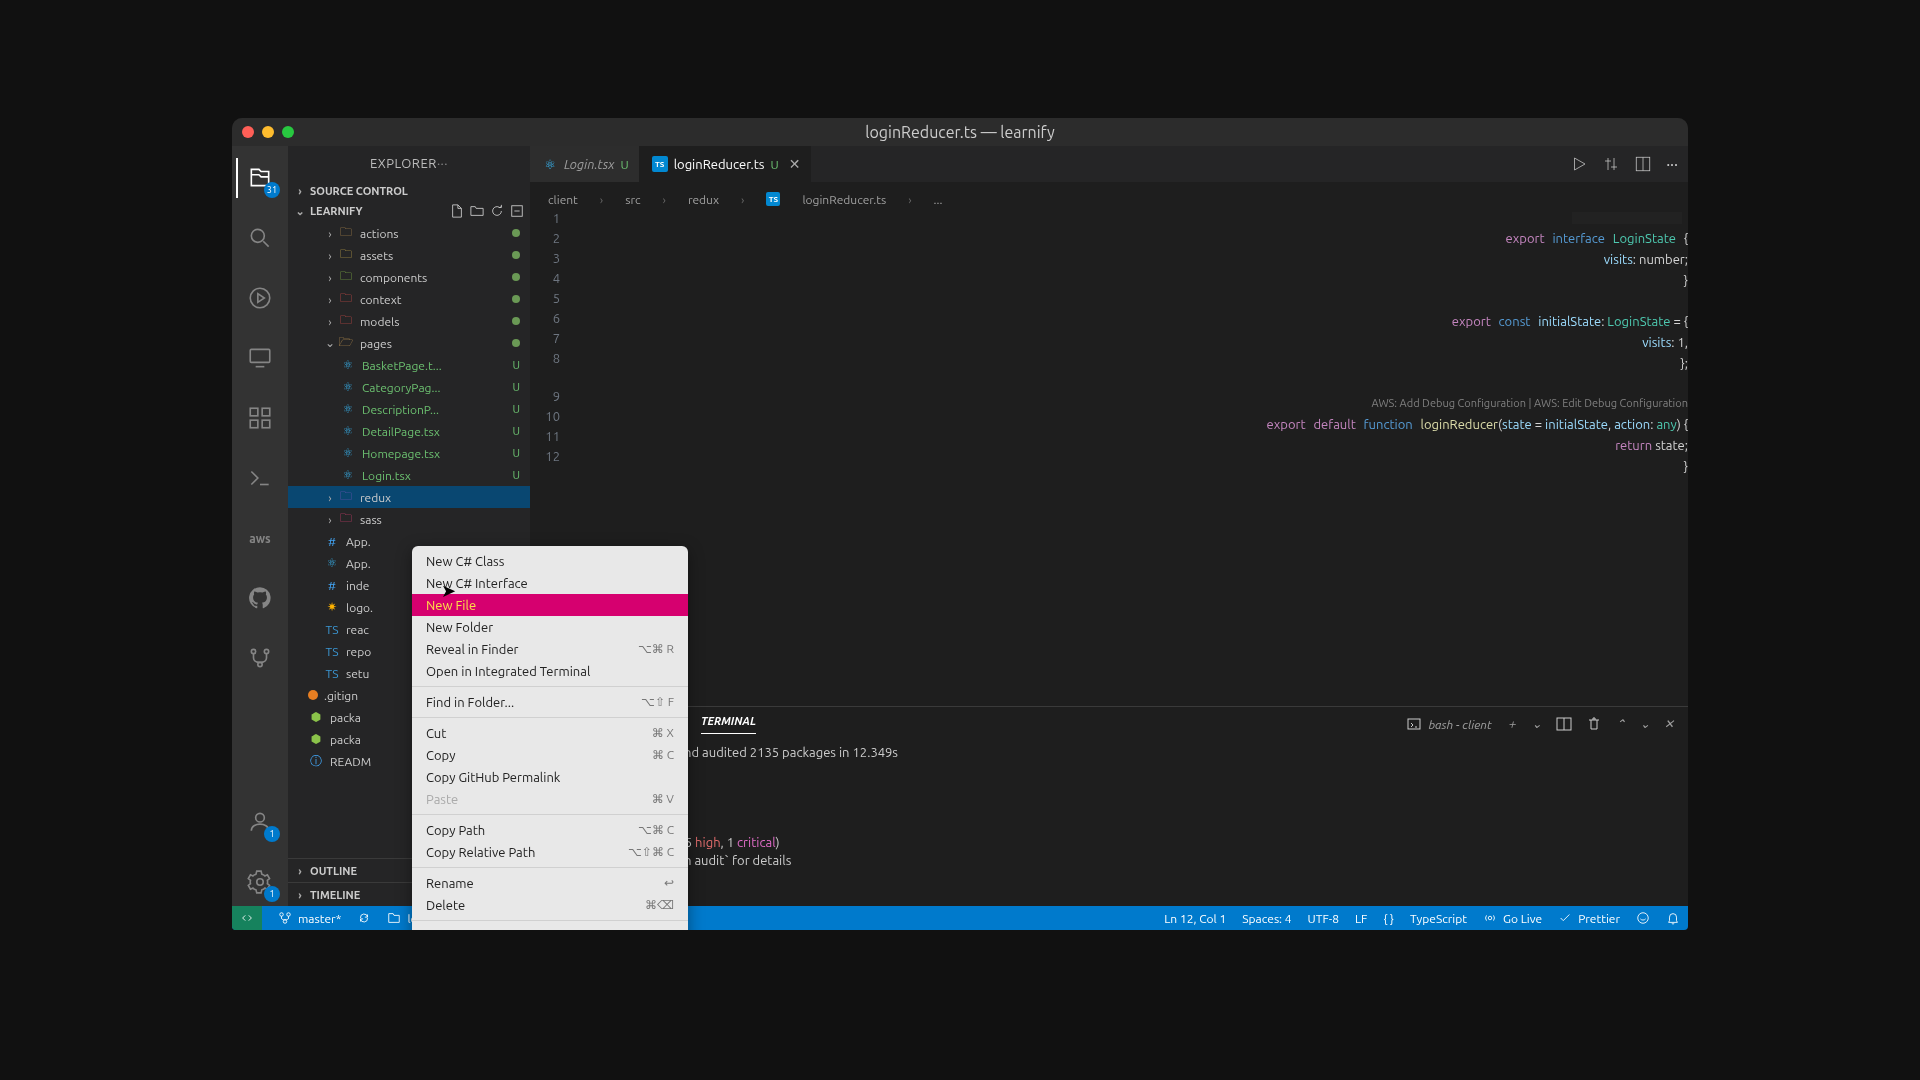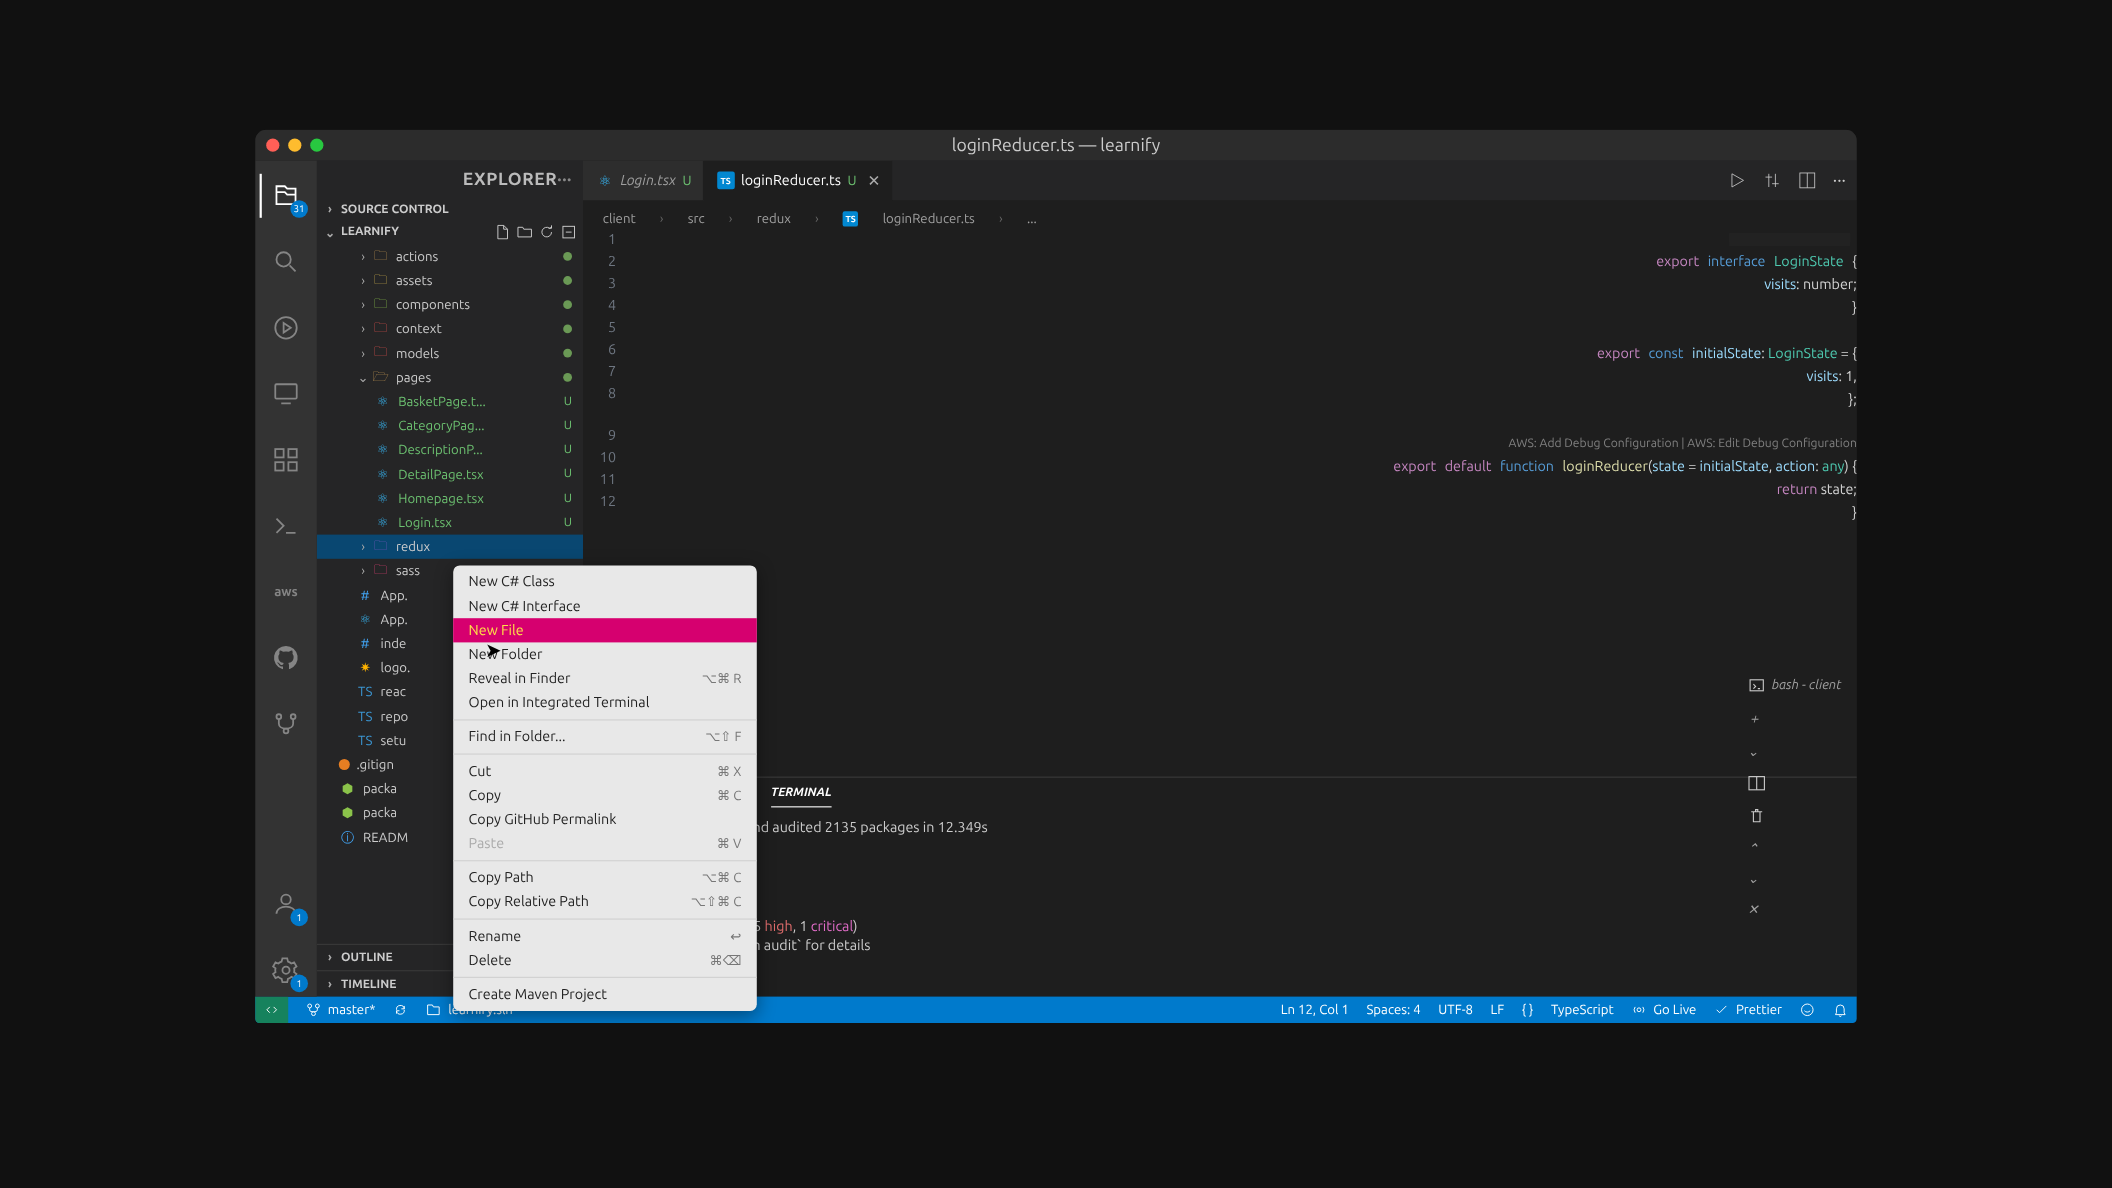--- a/index.html
+++ b/index.html
@@ -36,21 +36,21 @@
   .activitybar { width: 56px; background: var(--bg-activity); display: flex; flex-direction: column; align-items: center; padding-top: 8px; gap: 12px; position: relative; }
   .activitybar .icon { width: 48px; height: 48px; display: flex; align-items: center; justify-content: center; color: #858585; position: relative; }
   .activitybar .icon.active { color: #fff; }
   .activitybar .icon.active::before { content: ""; position: absolute; left: 0; top: 4px; bottom: 4px; width: 2px; background: #fff; }
   .activitybar .icon svg { width: 26px; height: 26px; }
   .activitybar .badge { position: absolute; bottom: 4px; right: 4px; background: #007acc; color: #fff; font-size: 9px; min-width: 16px; height: 16px; border-radius: 10px; display: flex; align-items: center; justify-content: center; padding: 0 3px; }
   .activitybar .spacer { flex: 1; }
 
   
   .sidebar { width: 242px; background: var(--bg-sidebar); color: var(--text-light); display: flex; flex-direction: column; font-size: 12px; overflow: hidden; }
-  .sidebar-header { height: 34px; display: flex; align-items: center; justify-content: flex-end; padding: 0 10px; color: #bbb; font-size: 16px; letter-spacing: 0.5px; font-weight: bold; }
+  .sidebar-header { height: 34px; display: flex; align-items: center; justify-content: center; padding: 0 10px; color: #bbb; font-size: 13px; letter-spacing: 0.5px; }
   .sidebar-header .dots { color: #888; }
   .section-row { height: 22px; display: flex; align-items: center; padding-left: 6px; font-size: 11px; font-weight: 600; gap: 4px; }
   .chev { width: 12px; text-align: center; color: #aaa; }
   .project-row { display: flex; align-items: center; justify-content: space-between; padding: 2px 6px 2px 6px; font-size: 11px; font-weight: 600; }
   .project-row .project-name { display: flex; align-items: center; gap: 4px; }
   .project-row .actions { display: flex; gap: 6px; }
   .project-row .actions svg { width: 14px; height: 14px; stroke: #ccc; }
 
   .tree { flex: 1; overflow: hidden; }
   .tree-item { height: 22px; display: flex; align-items: center; padding-right: 10px; white-space: nowrap; position: relative; }
@@ -94,36 +94,36 @@
   .codelens { color: #808080; font-size: 11px; display: block; line-height: 18px; padding-bottom: 2px; }
   .minimap { position: absolute; right: 6px; top: 6px; width: 110px; height: 40px; background: linear-gradient(#2a2a2a 30%, transparent 30%),
               linear-gradient(#2a2a2a 20%, transparent 20%); opacity: .4; }
 
   
   .panel { height: 200px; border-top: 1px solid var(--border-color); display: flex; flex-direction: column; background: #1e1e1e; }
   .panel-tabs { height: 34px; display: flex; align-items: center; gap: 22px; padding: 0 14px; font-size: 11px; color: #a0a0a0; justify-content: space-between; font-style: italic; }
   .panel-tabs .left { display: flex; gap: 22px; }
   .panel-tabs .ptab { padding-bottom: 6px; }
   .panel-tabs .ptab.active { color: #fff; border-bottom: 1px solid #fff; font-weight: 600; }
-  .panel-tabs .right { display: flex; gap: 14px; font-size: 12px; flex-direction: column; }
+  .panel-tabs .right { display: flex; align-items: center; gap: 14px; font-size: 12px; }
   .panel-tabs .right svg { width: 16px; height: 16px; stroke: #ccc; }
   .terminal { flex: 1; font-family: Menlo, monospace; font-size: 13px; color: #ccc; padding: 2px 14px; line-height: 18px; overflow: hidden; }
   .terminal .moderate { color: #d7a43f; }
   .terminal .high { color: #e06c6c; }
   .terminal .critical { color: #e06cc7; }
   .terminal .prompt-box { display: inline-block; width: 8px; height: 13px; border: 1px solid #ccc; }
 
   
   .statusbar { height: 24px; background: var(--status-bar); display: flex; align-items: center; font-size: 12px; color: #fff; padding: 0 8px; gap: 16px; }
   .statusbar .group { display: flex; align-items: center; gap: 6px; }
   .statusbar .spacer { flex: 1; }
   .statusbar svg { width: 14px; height: 14px; stroke: #fff; fill: none; }
 
   
-  .context-menu { position: absolute; left: 180px; top: 396px; width: 276px; background: #e8e8e8; border-radius: 6px; padding: 4px 0; box-shadow: 0 4px 16px rgba(0,0,0,.4); font-size: 13px; color: #222; }
+  .context-menu { position: absolute; left: 180px; top: 428px; width: 276px; background: #e8e8e8; border-radius: 6px; padding: 4px 0; box-shadow: 0 4px 16px rgba(0,0,0,.4); font-size: 13px; color: #222; }
   .menu-item { height: 22px; display: flex; align-items: center; justify-content: space-between; padding: 0 14px; white-space: nowrap; }
   .menu-item:hover, .menu-item.hovered { background: var(--magenta); color: #fde047; }
   .menu-item .sc { color: #777; font-size: 12px; }
   .menu-item.disabled { color: #aaa; }
   .menu-sep { height: 1px; background: #d0d0d0; margin: 4px 0; }
 
   .sidebar-bottom-section { border-top: 1px solid #3a3a3a; height: 24px; display: flex; align-items: center; padding-left: 6px; font-size: 11px; font-weight: 600; gap: 4px; }
 </style>
 </head>
 <body>

